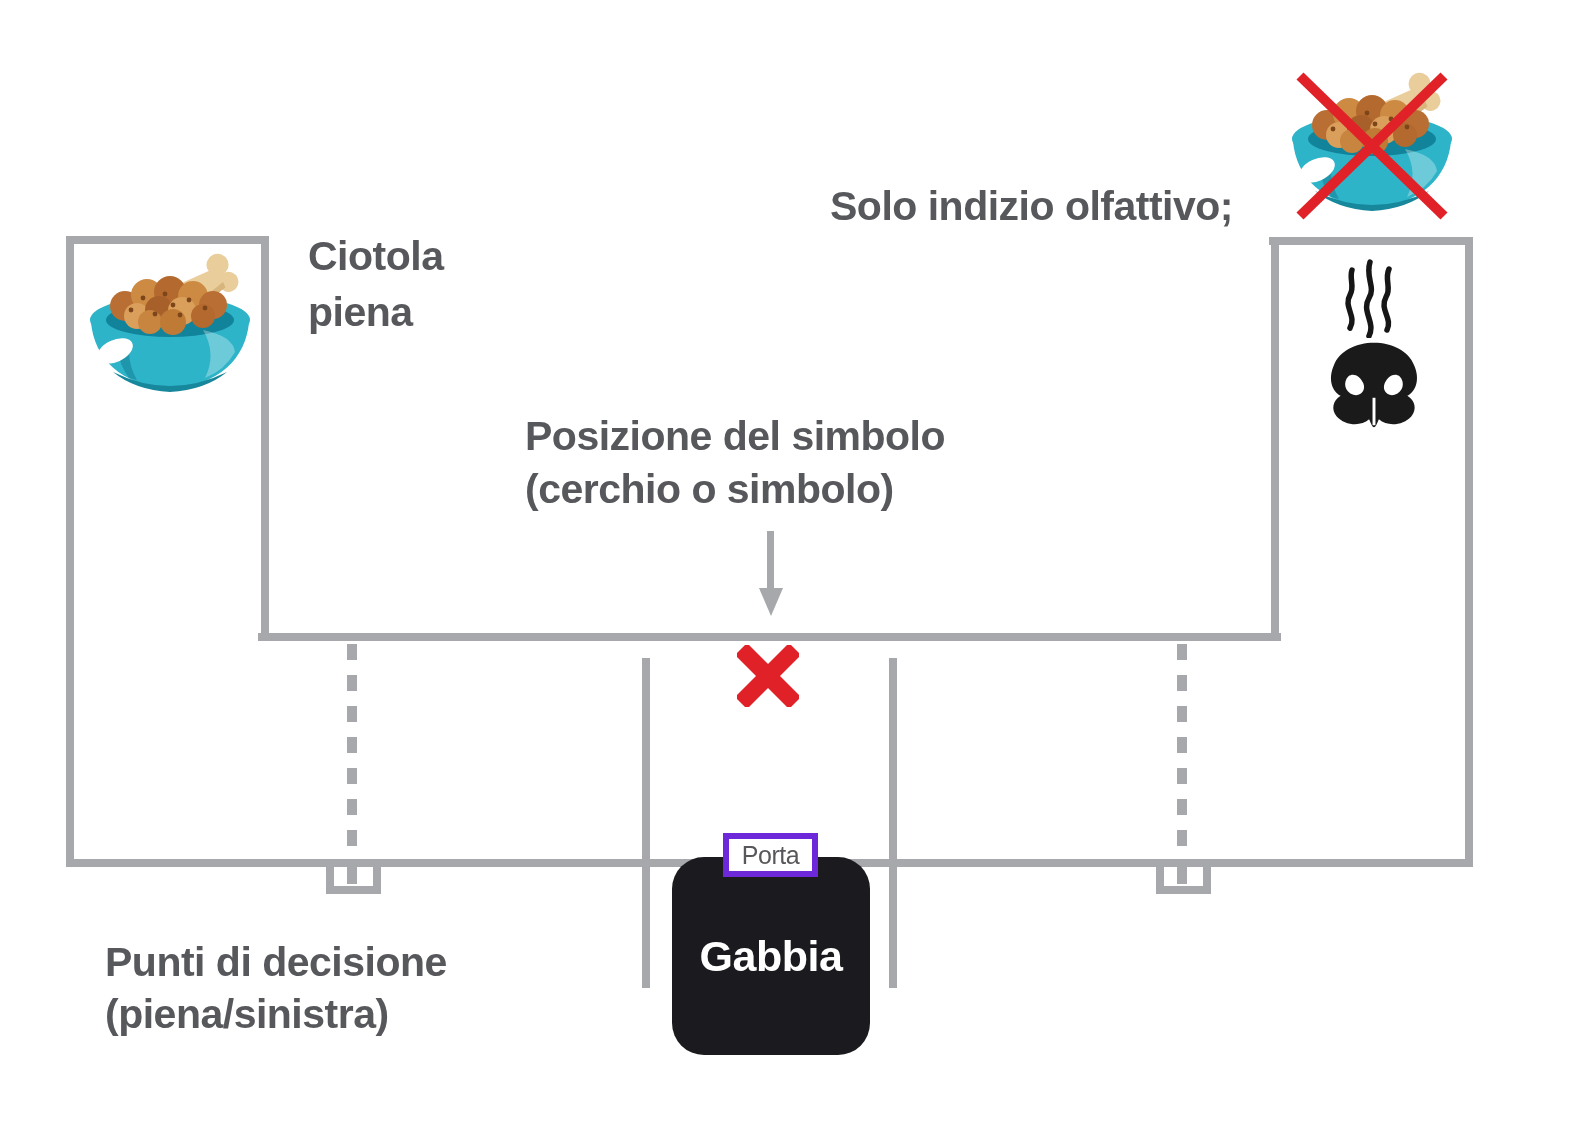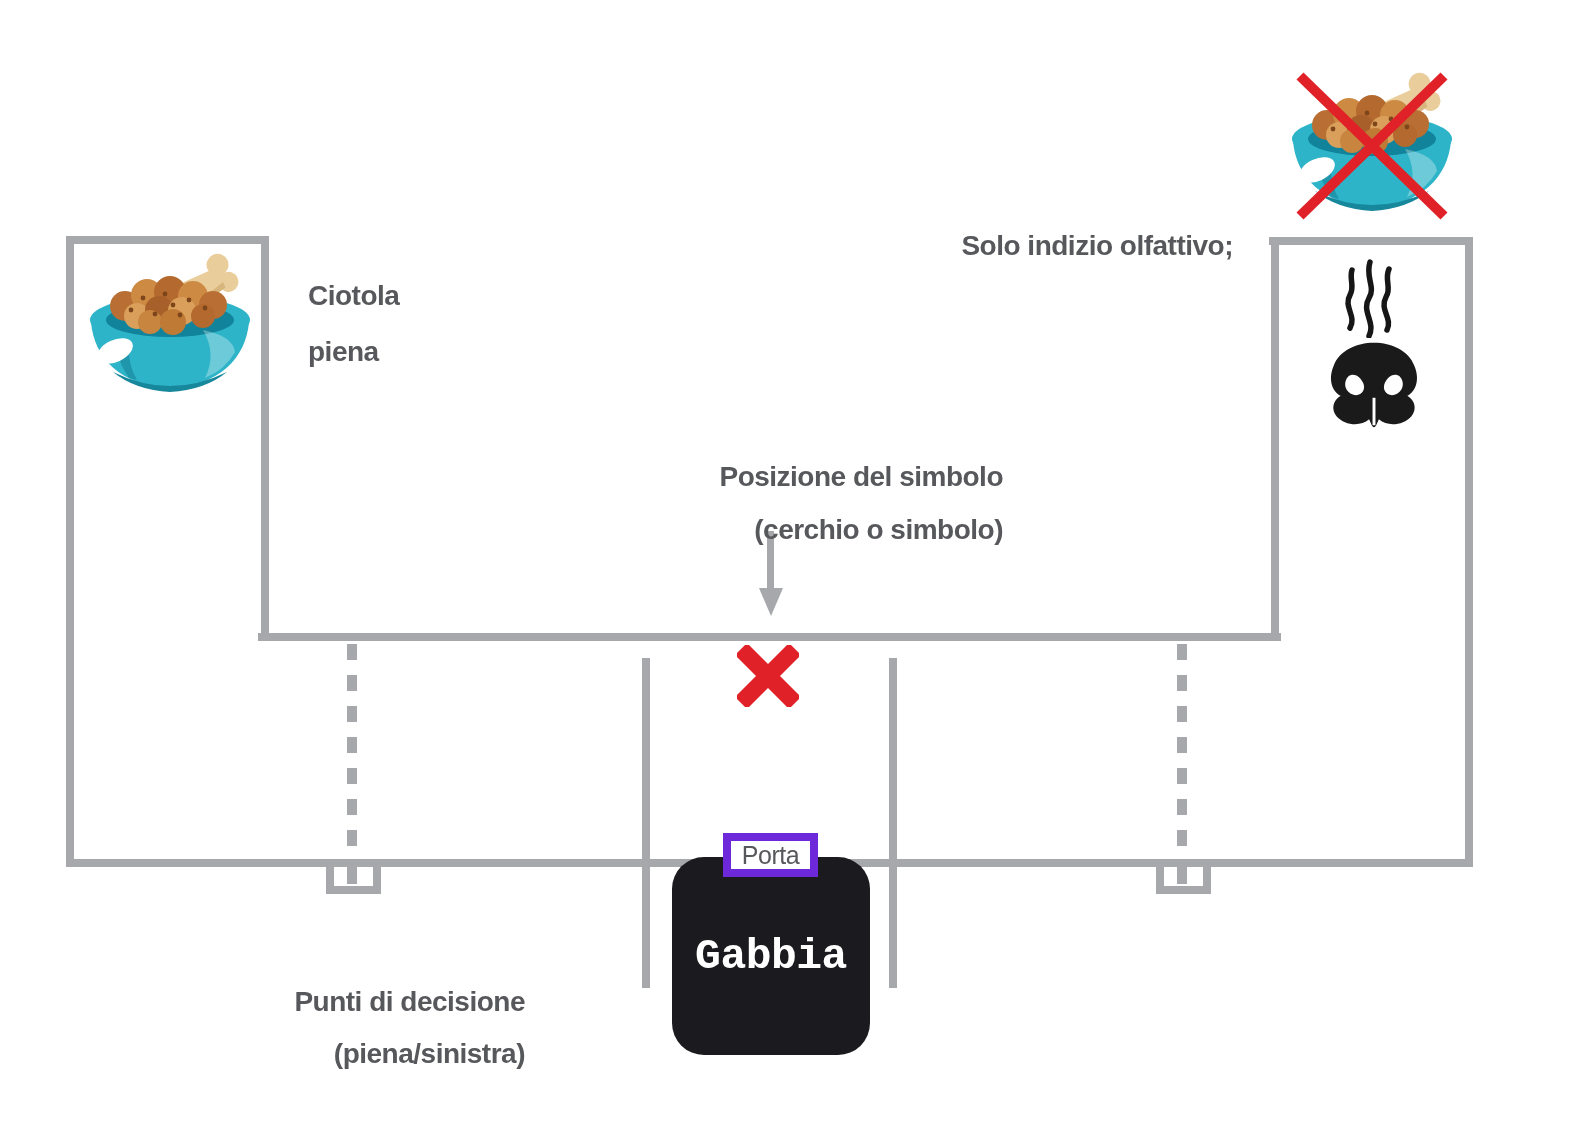--- a/index.html
+++ b/index.html
@@ -4,34 +4,34 @@
 <style>
   html,body{margin:0;padding:0;background:#ffffff;}
   #stage{position:relative;width:1591px;height:1146px;background:#ffffff;overflow:hidden;
          font-family:"Liberation Sans",sans-serif;}
   .wall{position:absolute;background:#a6a8ab;z-index:1;}
   .dashv{position:absolute;width:10px;z-index:1;
          background:repeating-linear-gradient(to bottom,#a6a8ab 0 16px,transparent 16px 31px);}
   .notch{position:absolute;width:55px;height:27px;box-sizing:border-box;z-index:1;
          border-left:8px solid #a6a8ab;border-right:8px solid #a6a8ab;border-bottom:8px solid #a6a8ab;}
   .stub{position:absolute;width:10px;height:17px;background:#a6a8ab;z-index:1;}
-  .lbl{position:absolute;color:#57585b;font-weight:700;font-size:28px;line-height:56px;
-       letter-spacing:-0.5px;white-space:nowrap;z-index:4;margin-top:40px;}
+  .lbl{position:absolute;color:#57585b;font-weight:700;font-size:41px;line-height:56px;
+       letter-spacing:-0.5px;white-space:nowrap;z-index:4;}
   .lbl .ln{display:block;}
-  .lbl.center{text-align:right;}
+  .lbl.center{text-align:left;}
   .lbl.right{text-align:right;}
   #arrow-shaft{position:absolute;left:767px;top:531px;width:7px;height:58px;background:#a6a8ab;z-index:2;}
   #arrow-head{position:absolute;left:759px;top:588px;width:0;height:0;z-index:2;
               border-left:12px solid transparent;border-right:12px solid transparent;
               border-top:28px solid #a6a8ab;}
   #cage{position:absolute;left:672px;top:857px;width:198px;height:198px;border-radius:32px;
-        background:#1b1b1f;z-index:2;display:flex;align-items:center;justify-content:center;font-family:Liberation Mono, monospace;}
+        background:#1b1b1f;z-index:2;display:flex;align-items:center;justify-content:center;}
   #cage .cage-text{color:#ffffff;font-size:43px;font-weight:700;letter-spacing:-0.5px;}
   #porta{position:absolute;left:723px;top:833px;width:95px;height:44px;box-sizing:border-box;
-         background:#ffffff;border:8px solid #6d28d9;z-index:3;
+         background:#ffffff;border:6px solid #6d28d9;z-index:3;
          display:flex;align-items:center;justify-content:center;}
   #porta .porta-text{color:#57585b;font-size:25px;font-weight:400;letter-spacing:-0.5px;}
   svg{position:absolute;z-index:2;}
 </style>
 </head>
 <body>
 
 <div id="stage">
 
   <div class="wall" style="left:66px;  top:236px; width:8px;    height:631px;"></div>

